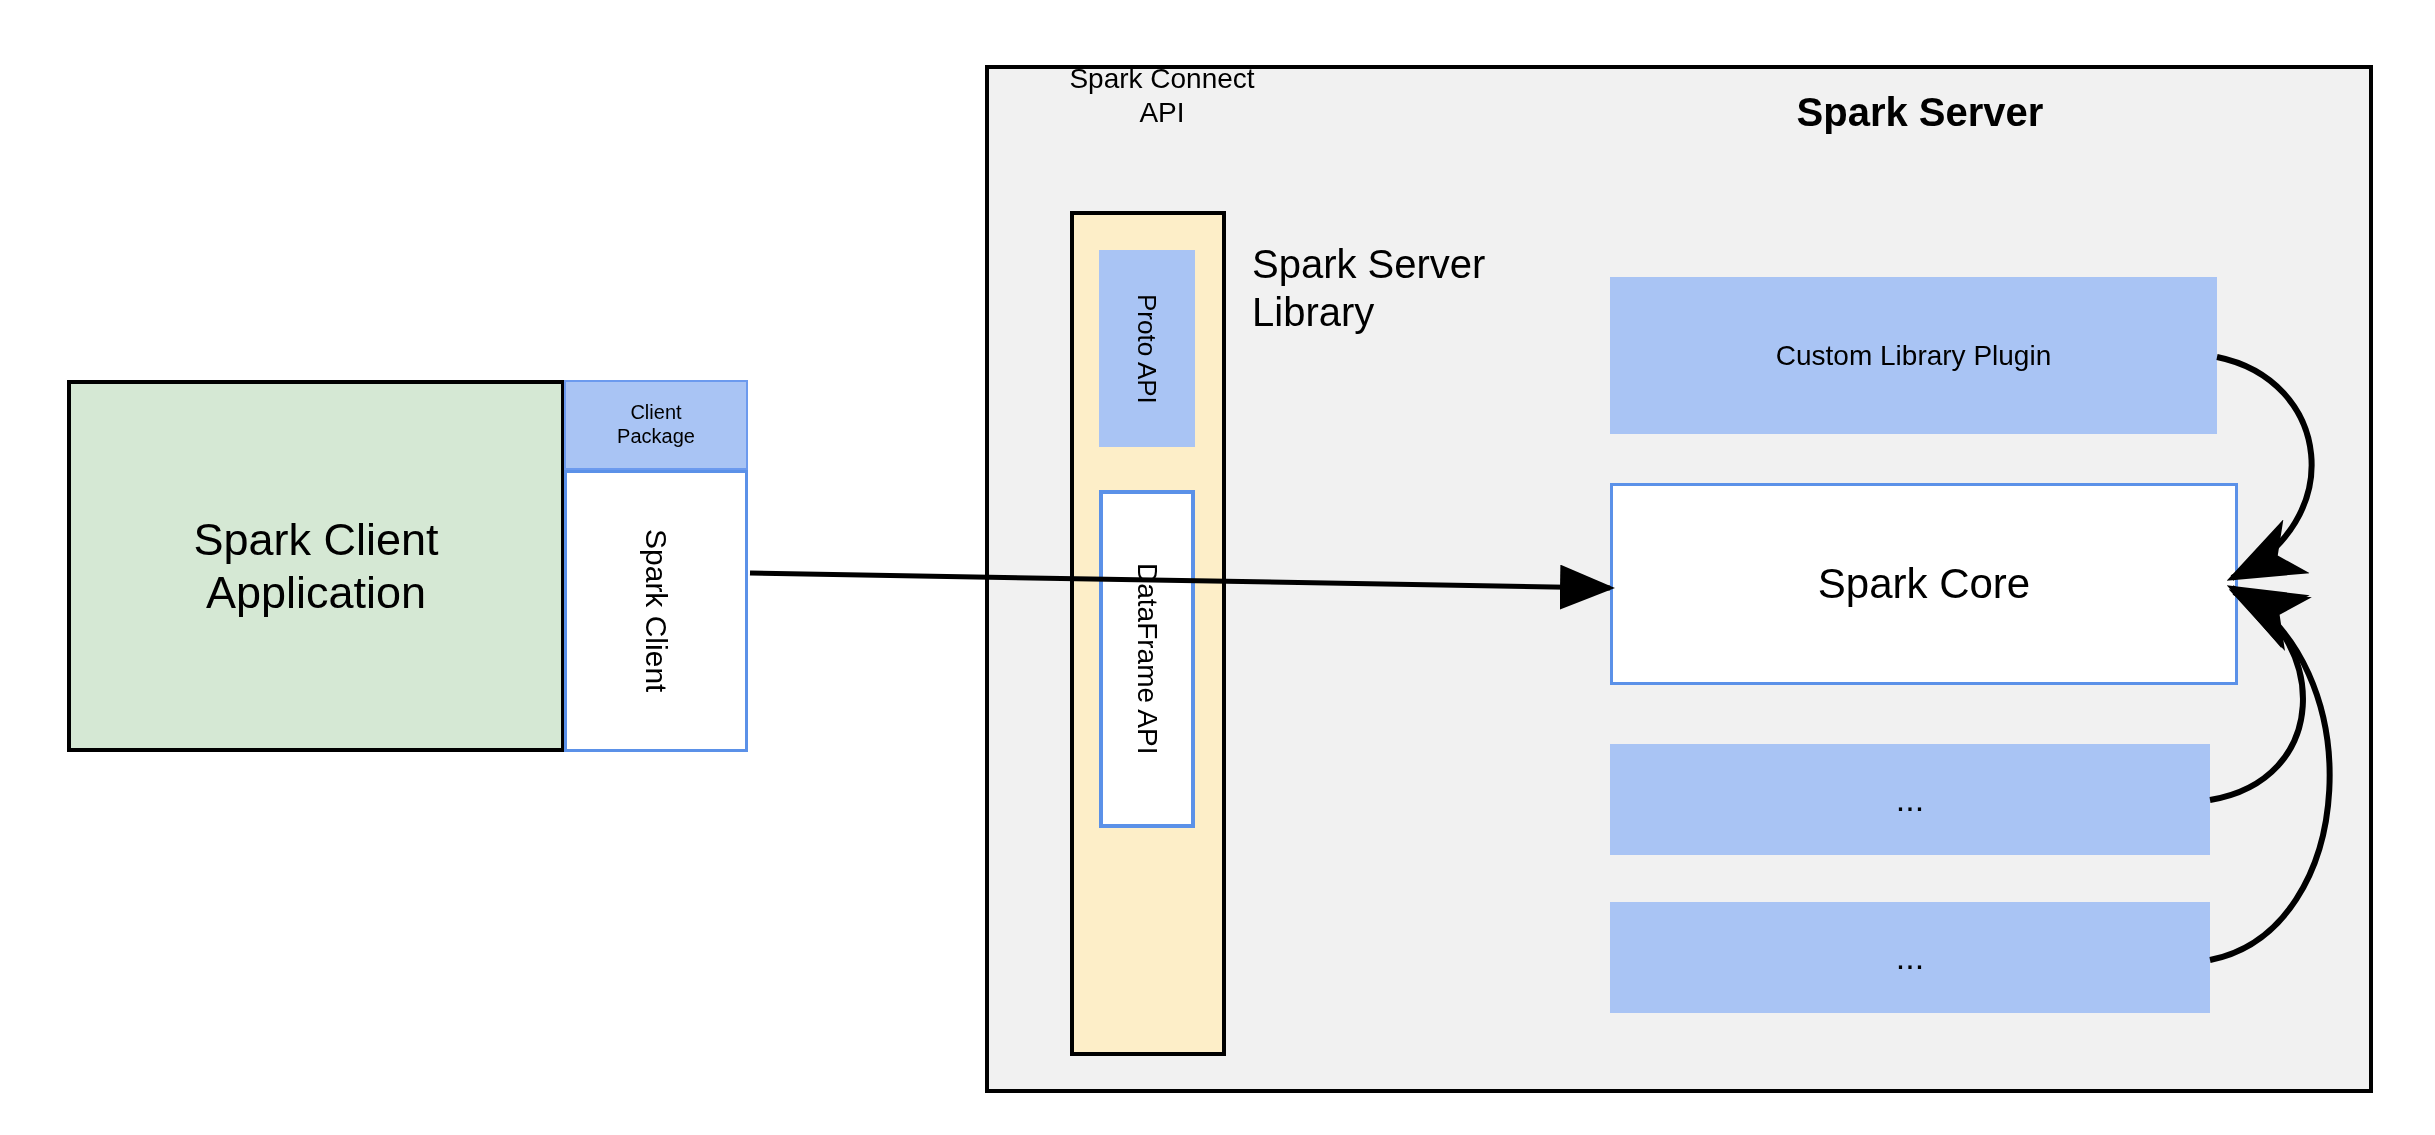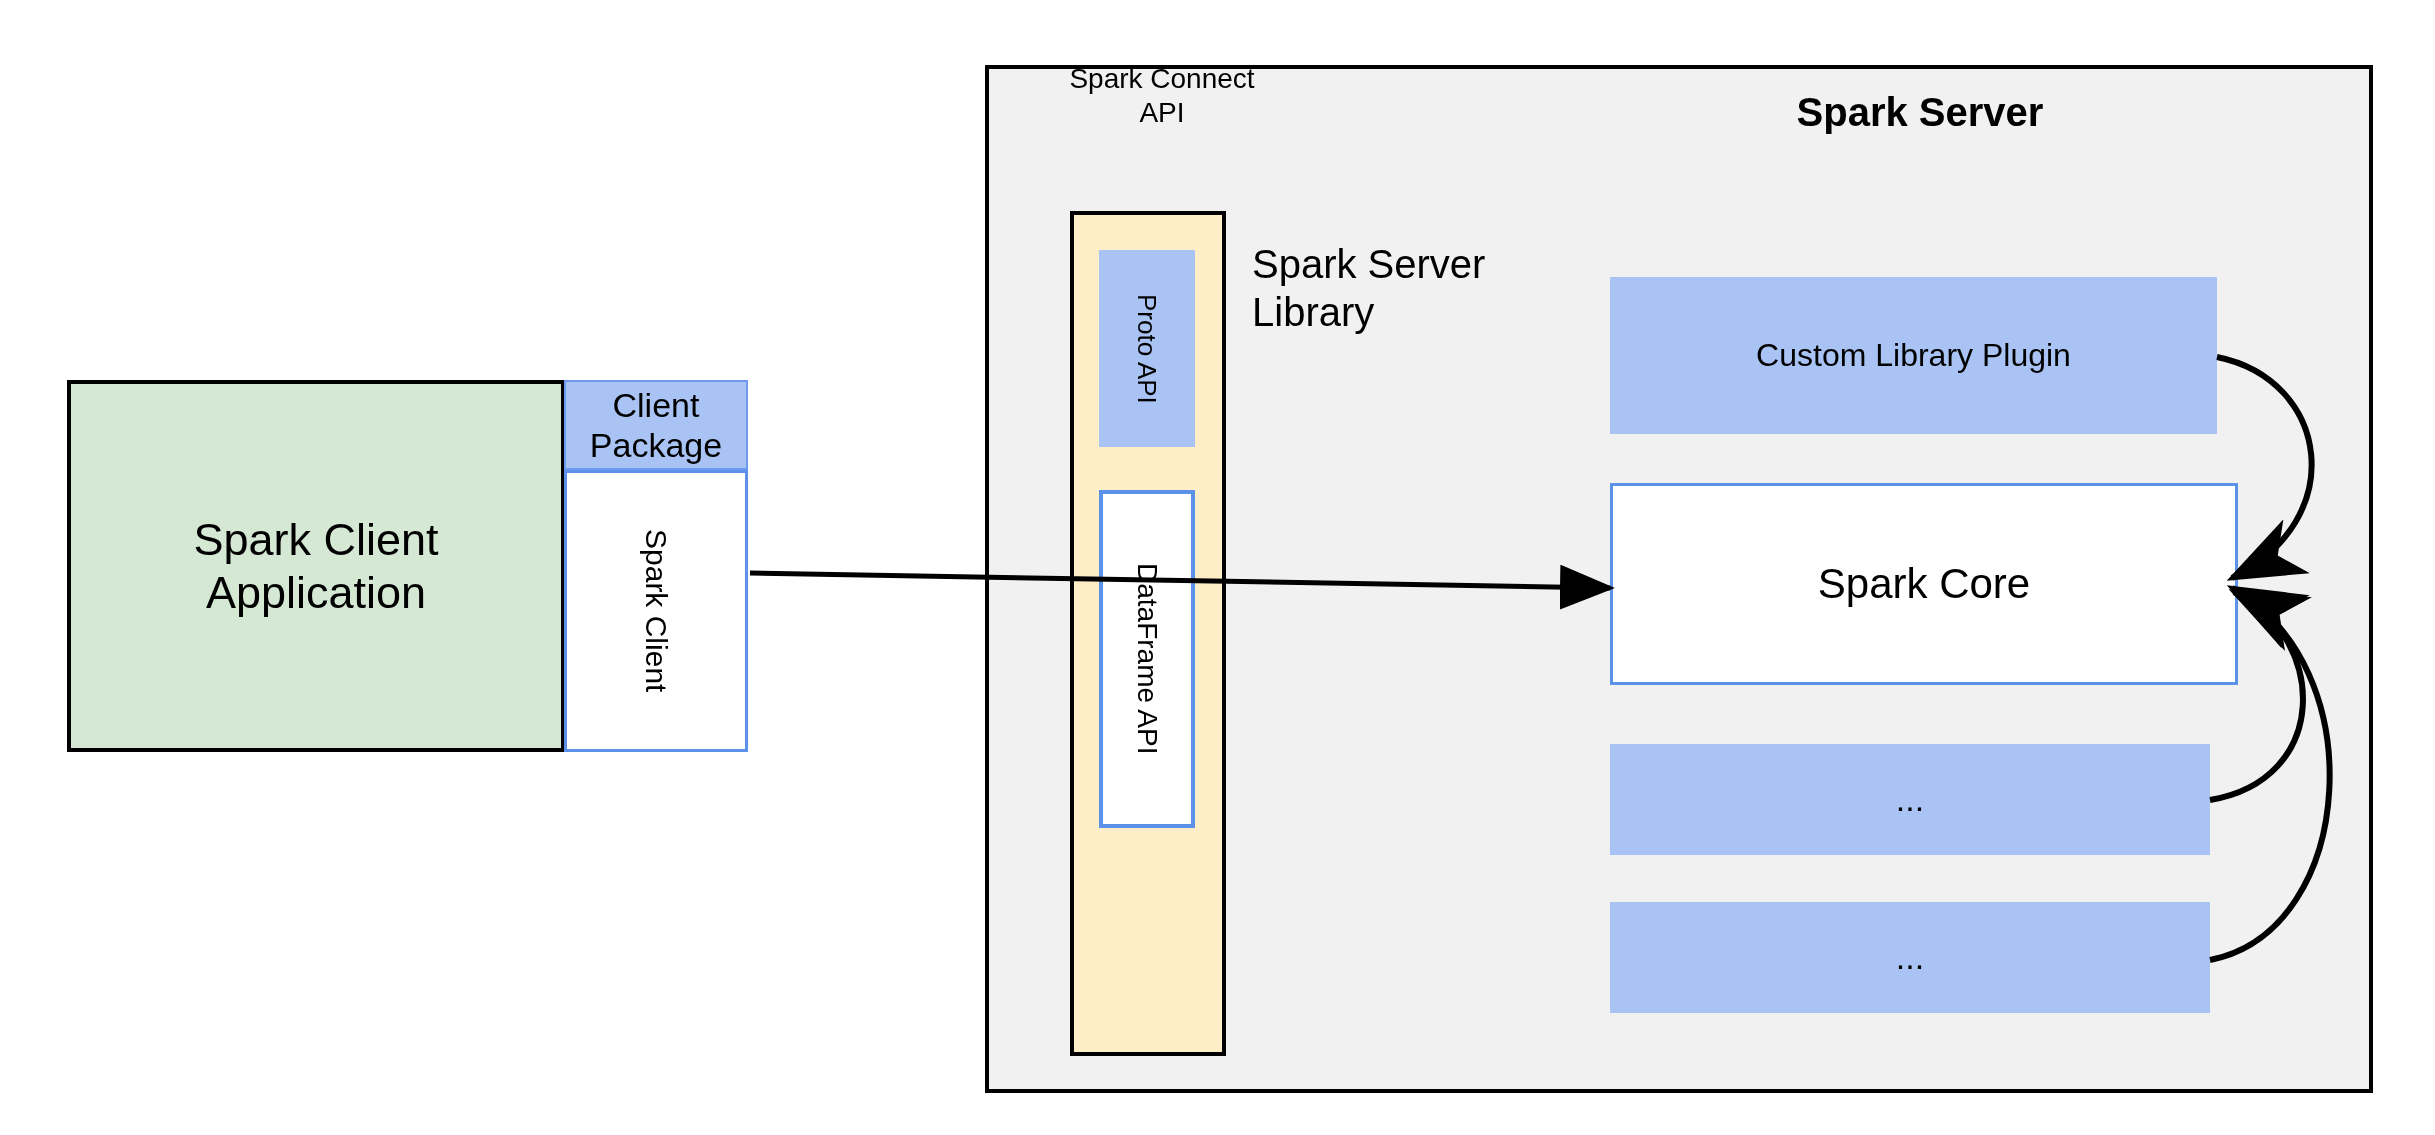--- a/index.html
+++ b/index.html
@@ -46,21 +46,21 @@
     font-size: 45px;
     z-index: 2;
   }
   #client-app-label { white-space: pre-line; }
 
   #client-package-box {
     left: 564px; top: 380px;
     width: 184px; height: 90px;
     background: #a9c4f4;
     border: 2px solid #6c9aee;
-    font-size: 34px;
+    font-size: 20px;
     z-index: 3;
   }
   #client-package-label { white-space: pre-line; }
 
   #spark-client-box {
     left: 564px; top: 470px;
     width: 184px; height: 282px;
     background: #ffffff;
     border: 3px solid #5b91e8;
     font-size: 30px;
@@ -133,21 +133,21 @@
     border: 4px solid #5b91e8;
     font-size: 28px;
     z-index: 6;
   }
 
   
   #custom-library-plugin-box {
     left: 1610px; top: 277px;
     width: 607px; height: 157px;
     background: #a9c4f4;
-    font-size: 32px;
+    font-size: 28px;
     z-index: 4;
   }
   #spark-core-box {
     left: 1610px; top: 483px;
     width: 628px; height: 202px;
     background: #ffffff;
     border: 3px solid #5b91e8;
     font-size: 42px;
     z-index: 6;
   }

